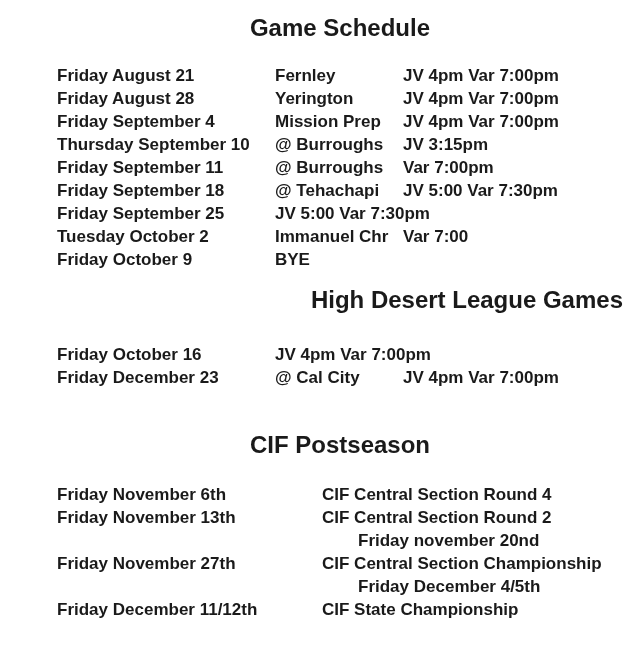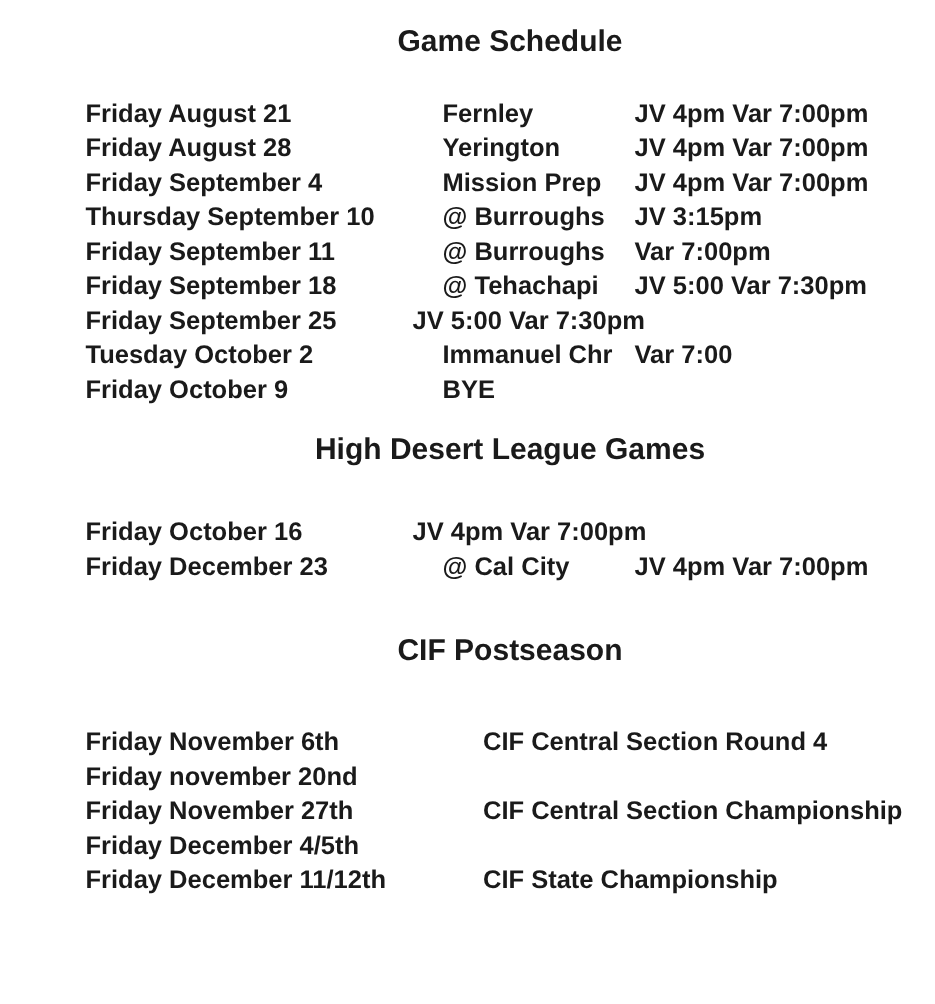--- a/index.html
+++ b/index.html
@@ -16,46 +16,47 @@
     font-weight: bold;
     color: #1a1a1a;
     overflow: hidden;
   }
   .section-title {
     position: absolute;
     left: 57px;
     right: 0;
     margin: 0;
     text-align: center;
-    font-size: 20px;
+    font-size: 24px;
     line-height: 24px;
     font-weight: bold;
   }
   .sched-table {
     position: absolute;
     left: 57px;
     right: 0;
   }
   .row {
     display: flex;
     font-size: 17px;
     line-height: 23px;
     white-space: nowrap;
+    justify-content: flex-end;
   }
   .c-date { width: 218px; flex: none; }
-  .c-opp  { width: 128px; flex: none; margin-left: 20px; }
+  .c-opp  { width: 128px; flex: none; }
   .c-time { flex: 1; }
   .c-date-wide { width: 265px; flex: none; }
   .c-event { flex: 1; }
 
   #title-1 { top: 16px; }
   #table-1 { top: 64px; }
-  #title-2 { top: 288px; }
+  #title-2 { top: 288px; text-align: right; }
   #table-2 { top: 343px; }
-  #title-3 { top: 422px; }
+  #title-3 { top: 433px; }
   #table-3 { top: 483px; }
 </style>
 </head>
 <body>
 
 <div class="page">
 
   <h1 id="title-1" class="section-title">Game Schedule</h1>
 
   <div id="table-1" class="sched-table">
@@ -120,20 +121,24 @@
   </div>
 
   <h1 id="title-3" class="section-title">CIF Postseason</h1>
 
   <div id="table-3" class="sched-table">
     <div class="row">
       <span class="c-date-wide">Friday November 6th</span>
       <span class="c-event">CIF Central Section Round 4</span>
     </div>
     <div class="row">
+      <span class="c-date-wide">Friday November 13th</span>
+      <span class="c-event">CIF Central Section Round 2</span>
+    </div>
+    <div class="row">
       <span class="c-date-wide">Friday november 20nd</span>
     </div>
     <div class="row">
       <span class="c-date-wide">Friday November 27th</span>
       <span class="c-event">CIF Central Section Championship</span>
     </div>
     <div class="row">
       <span class="c-date-wide">Friday December 4/5th</span>
     </div>
     <div class="row">

